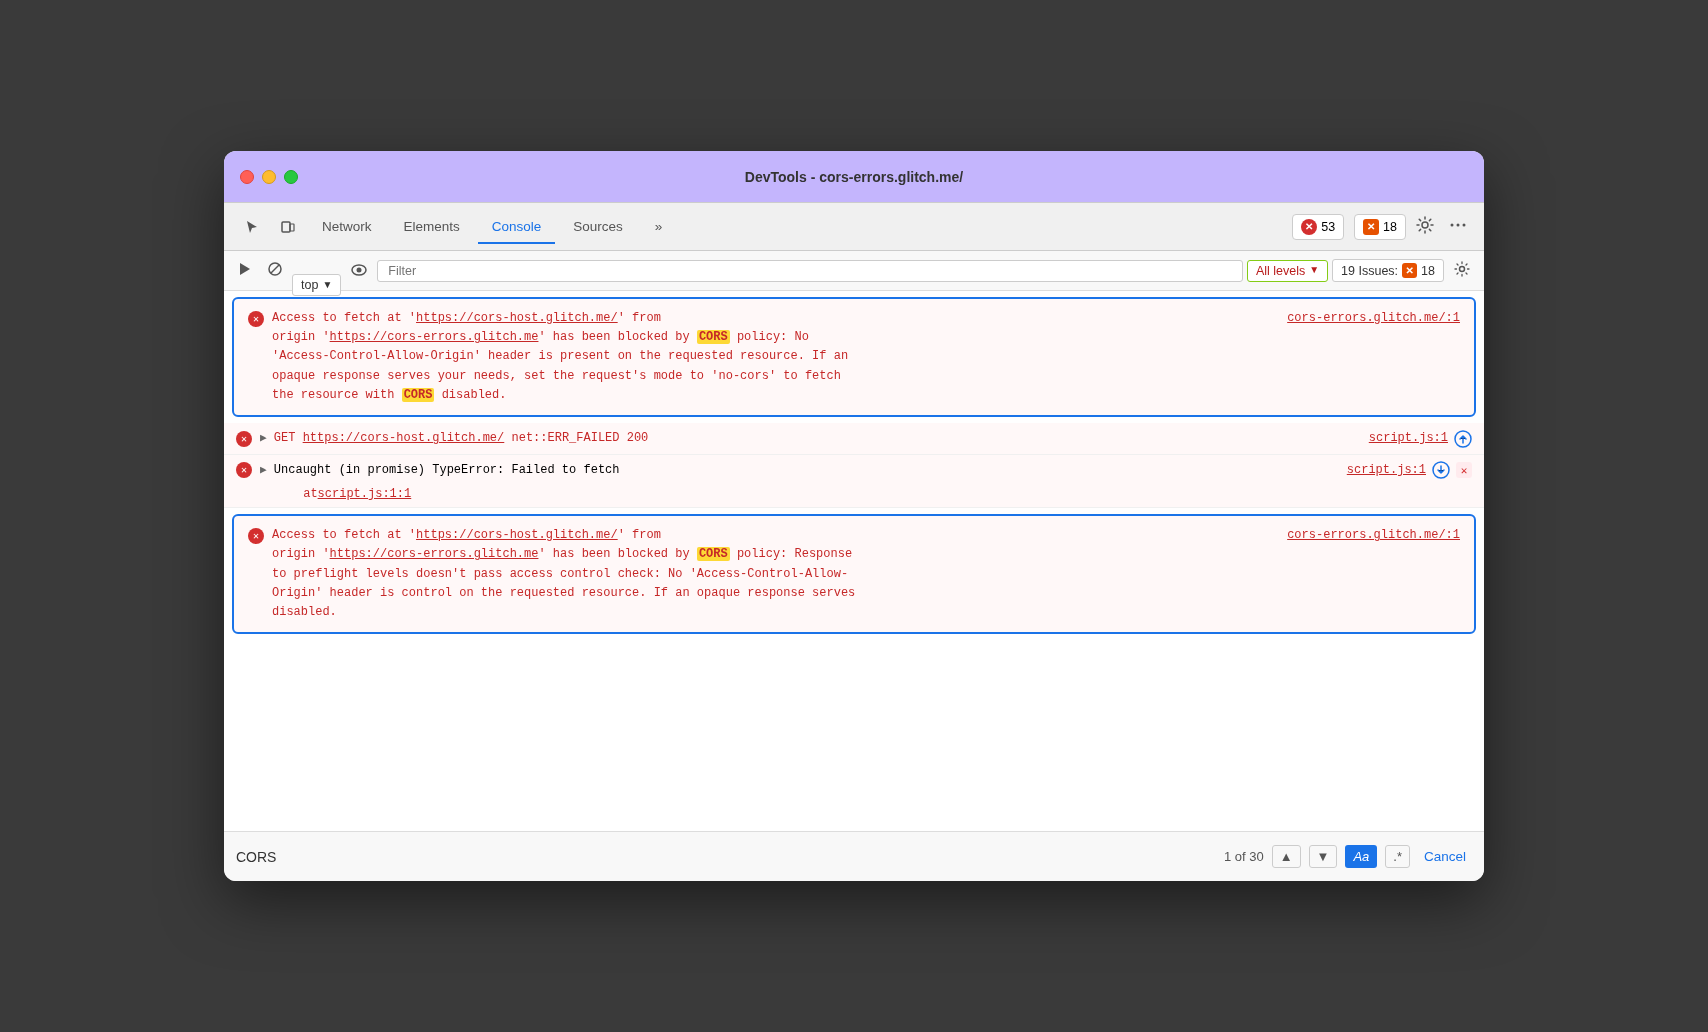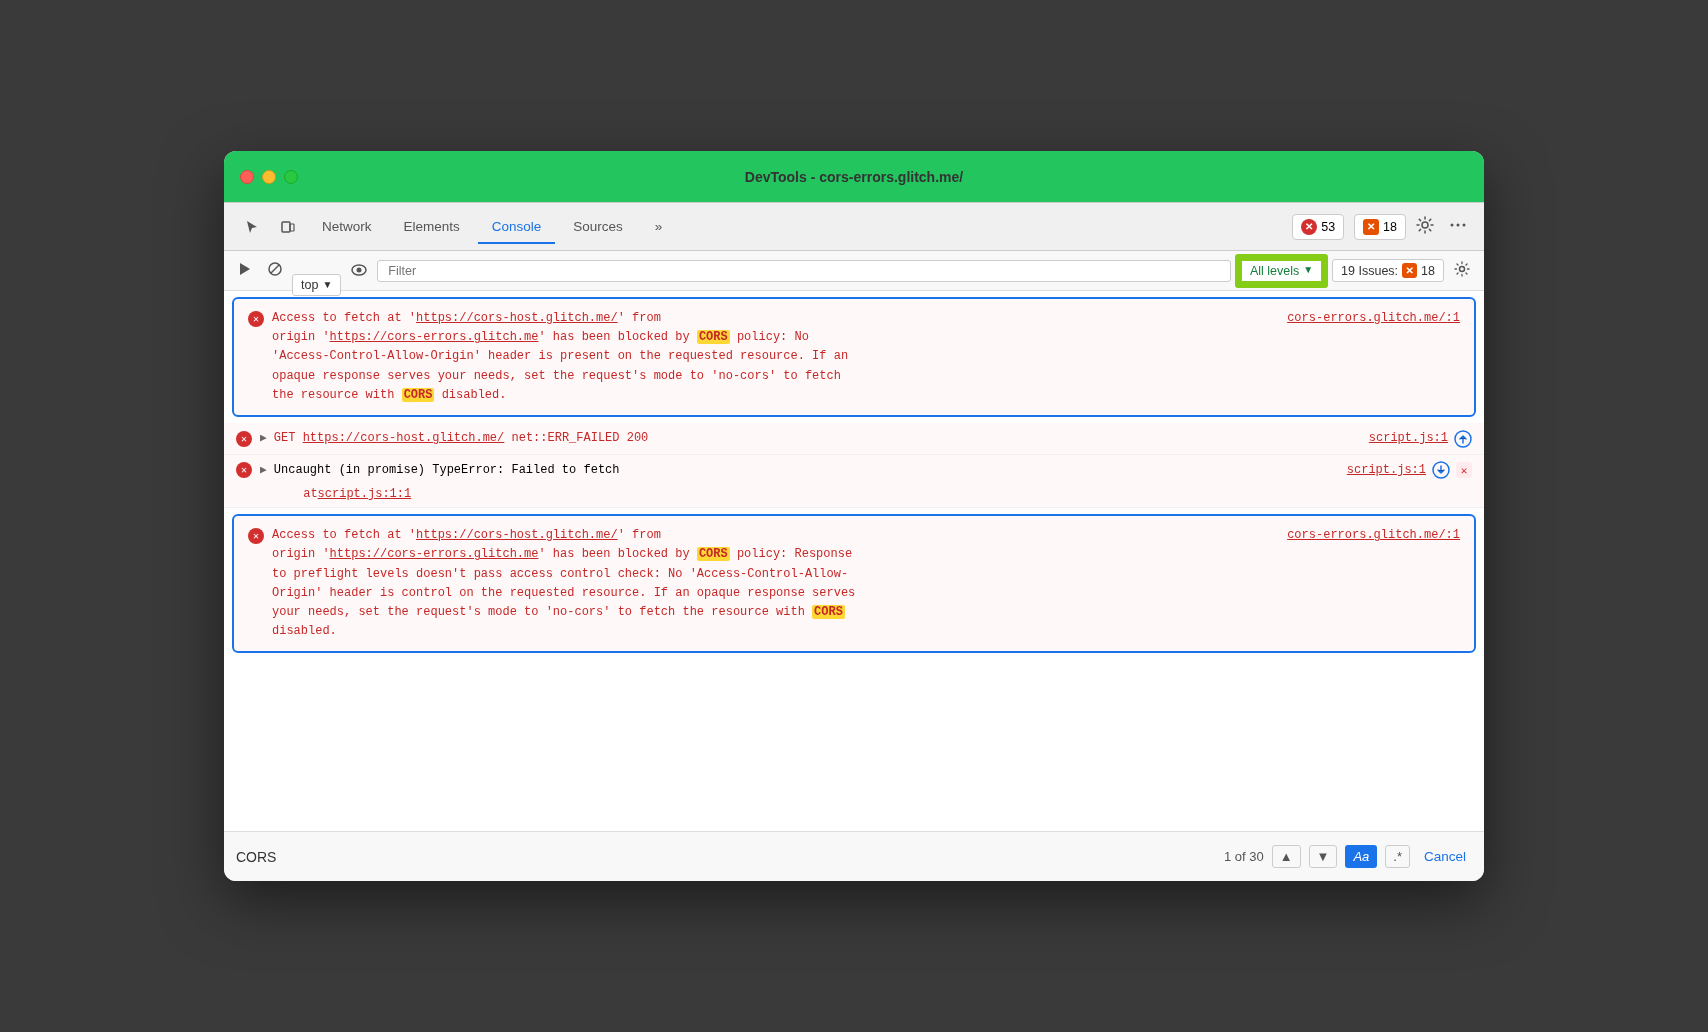--- a/index.html
+++ b/index.html
@@ -12,21 +12,21 @@
       font-family: -apple-system, BlinkMacSystemFont, 'Segoe UI', sans-serif;
     }
     .window {
       width: 1260px;
       background: #f5f5f5;
       border-radius: 12px;
       box-shadow: 0 20px 60px rgba(0,0,0,0.5);
       overflow: hidden;
     }
     .titlebar {
-      background: #22c55e;
+      background: #c4b5fd;
       height: 52px;
       display: flex;
       align-items: center;
       padding: 8px 16px;
       border-bottom: 1px solid #ccc;
       position: relative;
     }
     .traffic-lights {
       display: flex;
       gap: 8px;
@@ -167,26 +167,26 @@
       padding: 3px 10px;
       font-size: 12.5px;
       outline: none;
       background: white;
     }
     .levels-btn {
       display: flex;
       align-items: flex-start;
       gap: 4px;
       padding: 3px 8px;
-      border: 7px solid #84cc16;
+      border: 1px solid #84cc16;
       border-radius: 3px;
       background: white;
       font-size: 12.5px;
       cursor: pointer;
-      color: #15803d;
+      color: #b91c1c;
     }
     .issues-badge {
       display: flex;
       align-items: center;
       gap: 4px;
       padding: 3px 8px;
       border: 1px solid #ccc;
       border-radius: 3px;
       background: white;
       font-size: 12.5px;
@@ -535,23 +535,20 @@
         <div>
           origin '<span class="entry-link">https://cors-errors.glitch.me</span>' has been blocked by <span class="cors-highlight">CORS</span> policy: Response
         </div>
         <div>
           to preflight levels doesn't pass access control check: No 'Access-Control-Allow-
         </div>
         <div>
           Origin' header is control on the requested resource. If an opaque response serves
         </div>
         <div>
-          your needs, set the request's mode to 'no-cors' to fetch the resource with <span class="cors-highlight">CORS</span>
-        </div>
-        <div>
           disabled.
         </div>
       </div>
     </div>
 
   </div>
 
   <div class="search-bar">
     <input class="search-input" type="text" value="CORS" style="">
     <span class="search-count">1 of 30</span>

